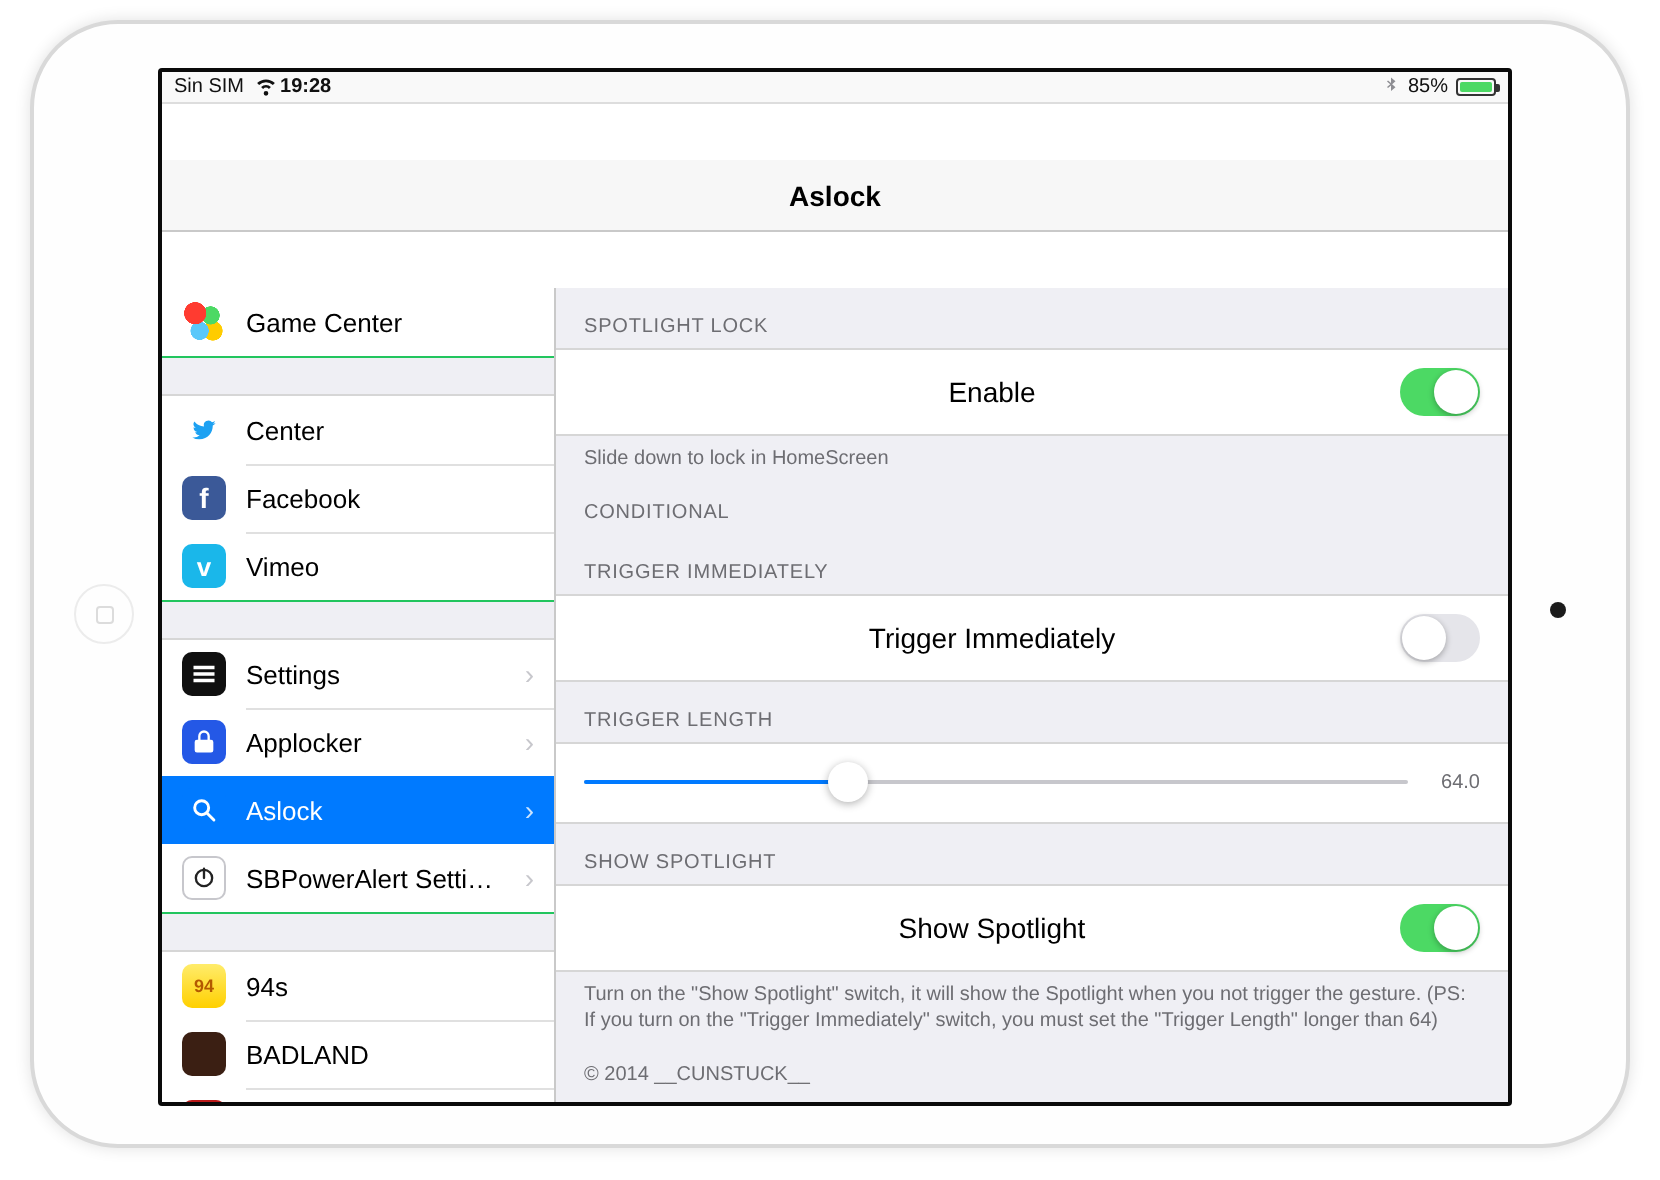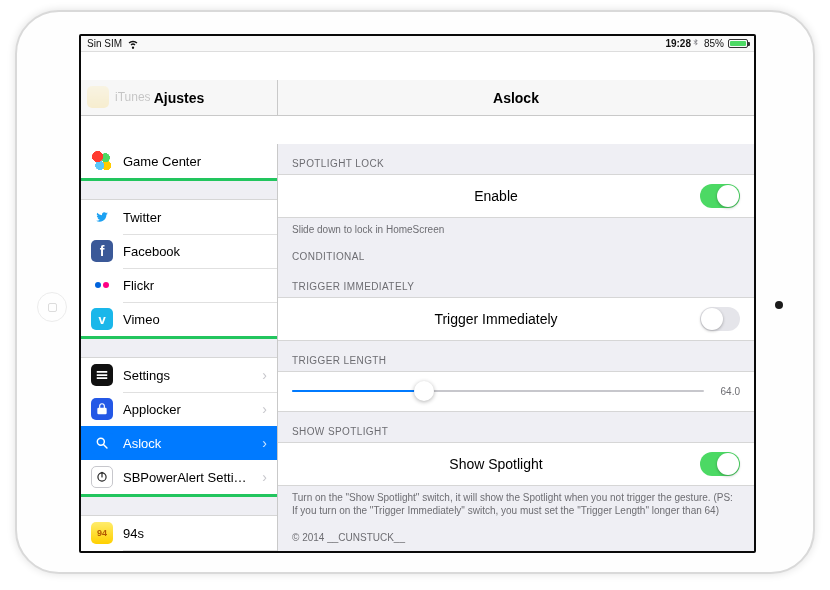--- a/index.html
+++ b/index.html
@@ -63,21 +63,21 @@
     height: 16px;
     width: 100%;
     display:flex; align-items:center;
     font-size: 10px;
     color: #111;
     padding: 0 6px;
     border-bottom: 1px solid #ddd;
     background: #f9f9f9;
   }
   .status-left, .status-right { display:flex; align-items:center; gap:4px;}
-  .status-center { flex:1; text-align:right; font-weight:600;}
+  .status-center { flex:1; text-align:left; font-weight:600;}
   .bt  { font-size:9px; color:#8e8e93;}
   .wifi { font-size:10px;}
   .battery {
     width: 20px; height: 9px; border:1px solid #333; border-radius:2px; position:relative;
   }
   .battery::after {
     content:''; position:absolute; right:-3px; top:2px; width:2px; height:4px;
     background:#333; border-radius:0 1px 1px 0;
   }
   .battery .fill { position:absolute; left:1px; top:1px; bottom:1px; width:16px; background:#4cd964; border-radius:1px;}
@@ -96,21 +96,21 @@
 
   
   .body-split { flex:1; display:flex; overflow:hidden;}
   .sidebar {
     width: 197px; border-right:1px solid #c9c9c9; background:#efeff4; overflow:hidden;
   }
   .content {
     flex:1; background:#efeff4; overflow:hidden; position:relative;
   }
 
-  .group { background:#fff; border-top:1px solid #d6d6d6; border-bottom:3px solid #22c55e;}
+  .group { background:#fff; border-top:1px solid #d6d6d6; border-bottom:1px solid #22c55e;}
   .group + .group { margin-top:18px;}
   .sidebar .group:first-child { border-top:none;}
   .row {
     height:34px; display:flex; align-items:center; gap:10px;
     padding: 0 10px; position:relative; font-size:13px; color:#000;
   }
   .row + .row::before {
     content:''; position:absolute; left:42px; right:0; top:0; height:1px; background:#e0e0e0;
   }
   .row .icon { width:22px; height:22px; border-radius:5px; flex-shrink:0; display:flex; align-items:center; justify-content:center; font-size:12px; color:#fff;}
@@ -214,58 +214,47 @@
               </svg>
           </span>
           <span>85%</span>
           <span class="battery">
               <span class="fill"></span>
             </span>
         </div>
       </div>
 
       <div class="navbars">
-        <div class="nav-left">
-          <div class="faded">
-            <div class="sq"></div>
-              <span>iTunes</span>
-          </div>
-          <div class="nav-title">Ajustes</div>
-        </div>
         <div class="nav-right">
           <div class="nav-title">Aslock</div>
         </div>
       </div>
 
       <div class="body-split">
         <div class="sidebar" id="sidebar">
             <div class="group">
               <div class="row">
                 <div class="icon ic-gamecenter"></div>
                 <div class="label">Game Center</div>
               </div>
             </div>
             <div class="group">
               <div class="row">
                 <div class="icon ic-twitter">
                   <svg class="svg-ic" viewBox="0 0 24 24">
                     <path fill="#1da1f2" d="M22 5.9a8 8 0 01-2.3.6 4 4 0 001.8-2.2 8 8 0 01-2.6 1A4 4 0 0012 9a11.4 11.4 0 01-8.3-4.2 4 4 0 001.2 5.4 4 4 0 01-1.8-.5v.1a4 4 0 003.2 4 4 4 0 01-1.8 0 4 4 0 003.8 2.8A8 8 0 012 18.4 11.3 11.3 0 008.1 20c7.4 0 11.4-6.1 11.4-11.4v-.5A8 8 0 0022 5.9z"></path>
                   </svg>
                 </div>
-                <div class="label">Twitter</div>
+                <div class="label">Center</div>
               </div>
               <div class="row">
                 <div class="icon ic-facebook">
                   <span style="font-weight:bold;font-size:14px">f</span>
                 </div>
                 <div class="label">Facebook</div>
-              </div>
-              <div class="row">
-                <div class="icon ic-flickr"></div>
-                <div class="label">Flickr</div>
               </div>
               <div class="row">
                 <div class="icon ic-vimeo">
                   <span style="font-weight:bold;font-size:13px">v</span>
                 </div>
                 <div class="label">Vimeo</div>
               </div>
             </div>
             <div class="group">
               <div class="row">

